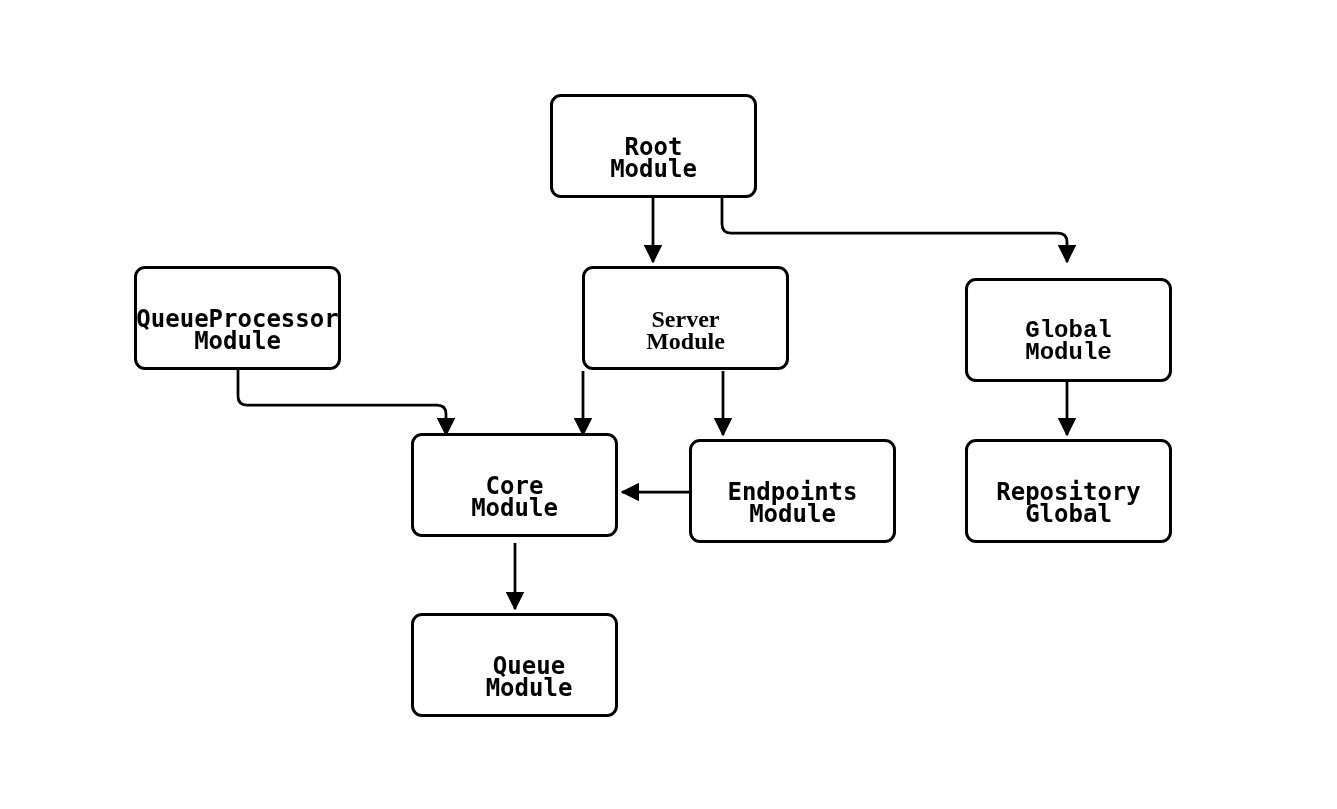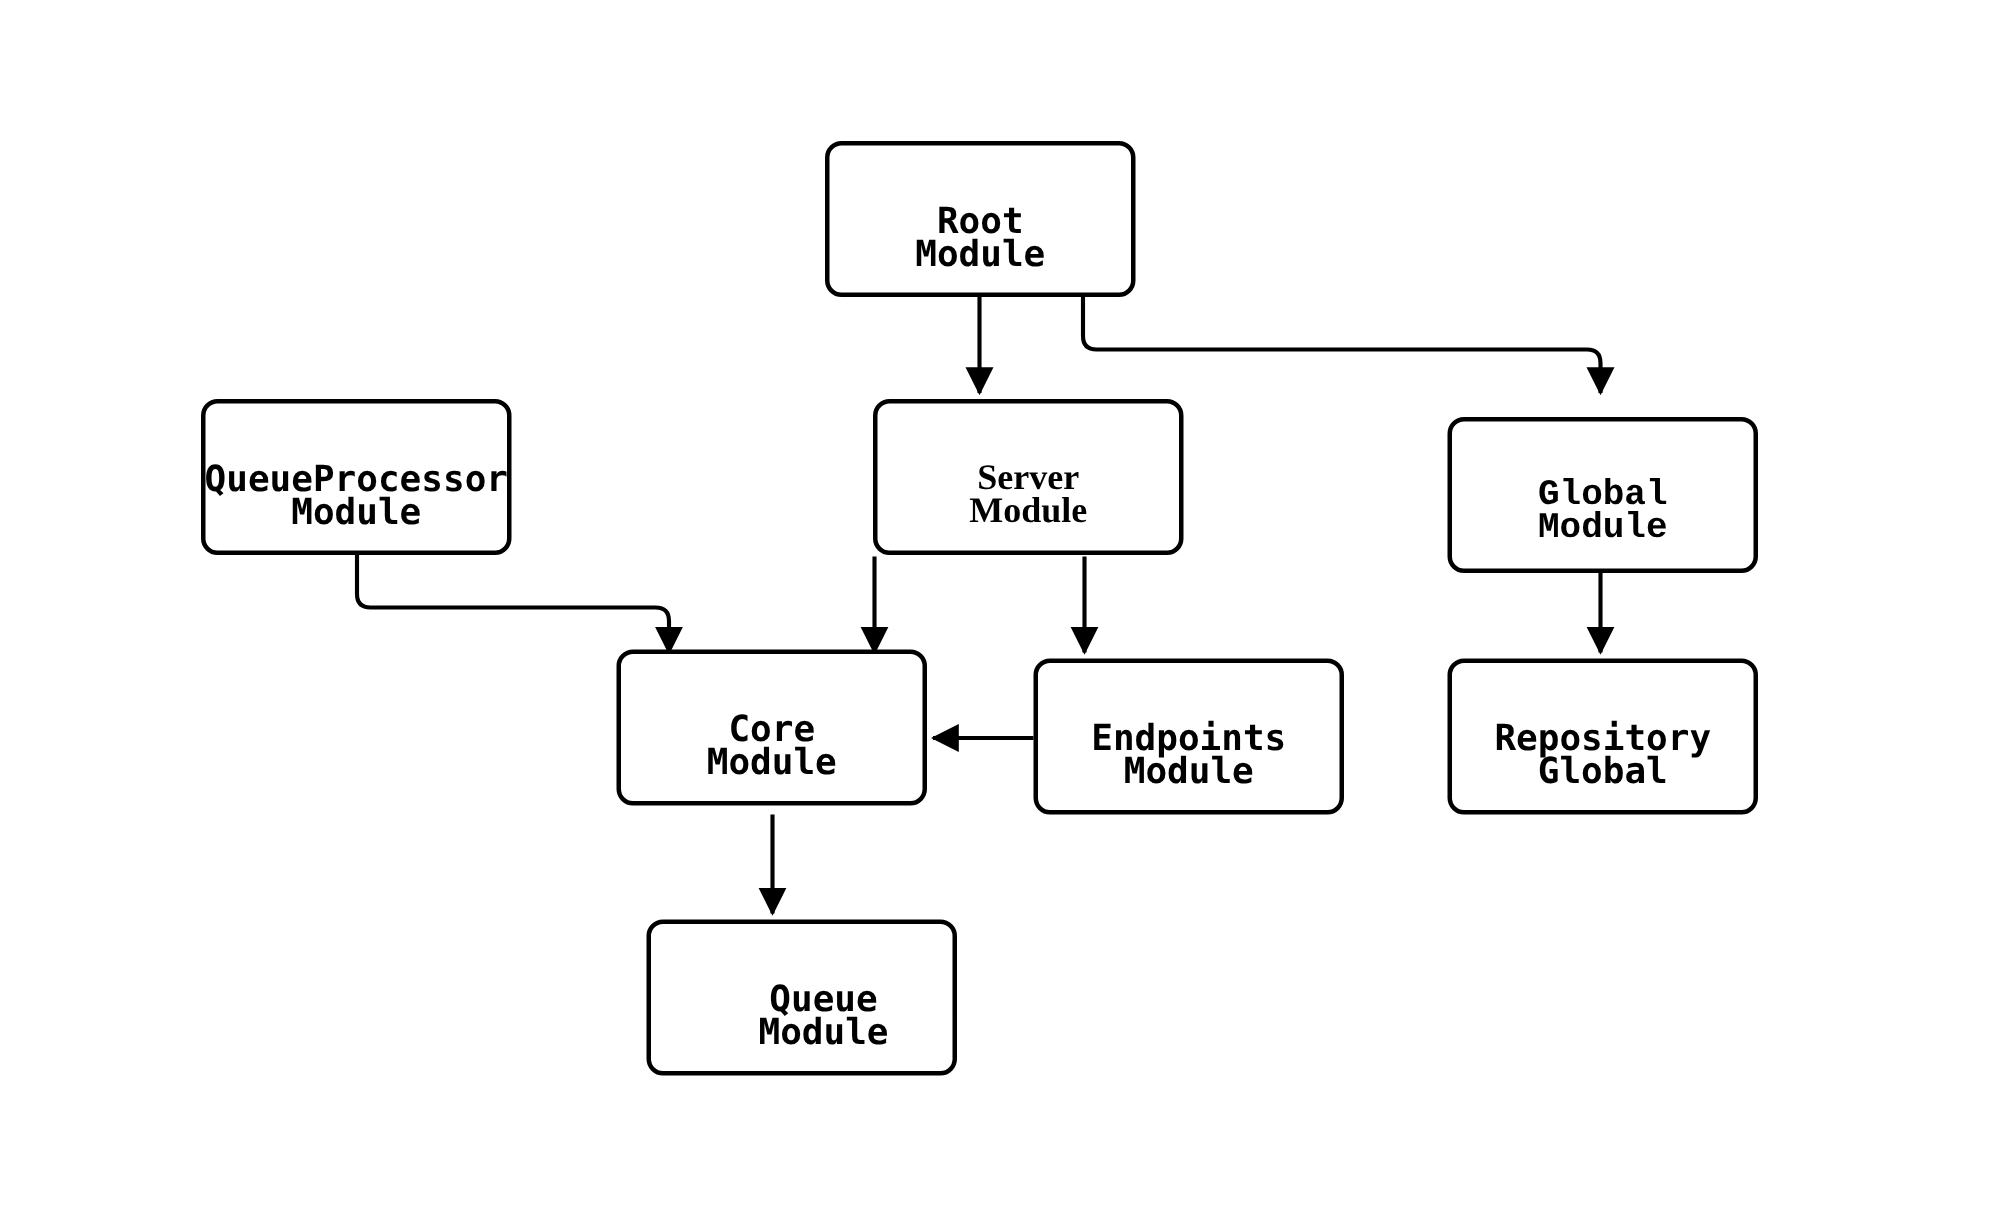--- a/index.html
+++ b/index.html
@@ -46,21 +46,21 @@
     margin-top: 24px;
   }
   
   #node-root          { left: 550px; top:  94px; }
   #node-queueprocessor{ left: 134px; top: 266px; justify-content: center; }
   #node-server        { left: 582px; top: 266px; font-family: Liberation Serif, serif; }
   #node-global        { left: 965px; top: 278px; font-family: Liberation Mono, monospace; }
   #node-core          { left: 411px; top: 433px; }
   #node-endpoints     { left: 689px; top: 439px; }
   #node-repository    { left: 965px; top: 439px; }
-  #node-queue         { left: 431px; top: 613px; padding-left: 29px; }
+  #node-queue         { left: 411px; top: 613px; padding-left: 29px; }
 </style>
 </head>
 <body>
 
 <div class="canvas">
 
   <svg class="edges" width="1337" height="809" viewBox="0 0 1337 809">
     <defs>
       <marker id="arrowhead" viewBox="0 0 10 10" refX="9.2" refY="5" markerWidth="6.8" markerHeight="6.8" orient="auto-start-reverse">
         <path d="M 0 0 L 10 5 L 0 10 z" fill="#000000"></path>

